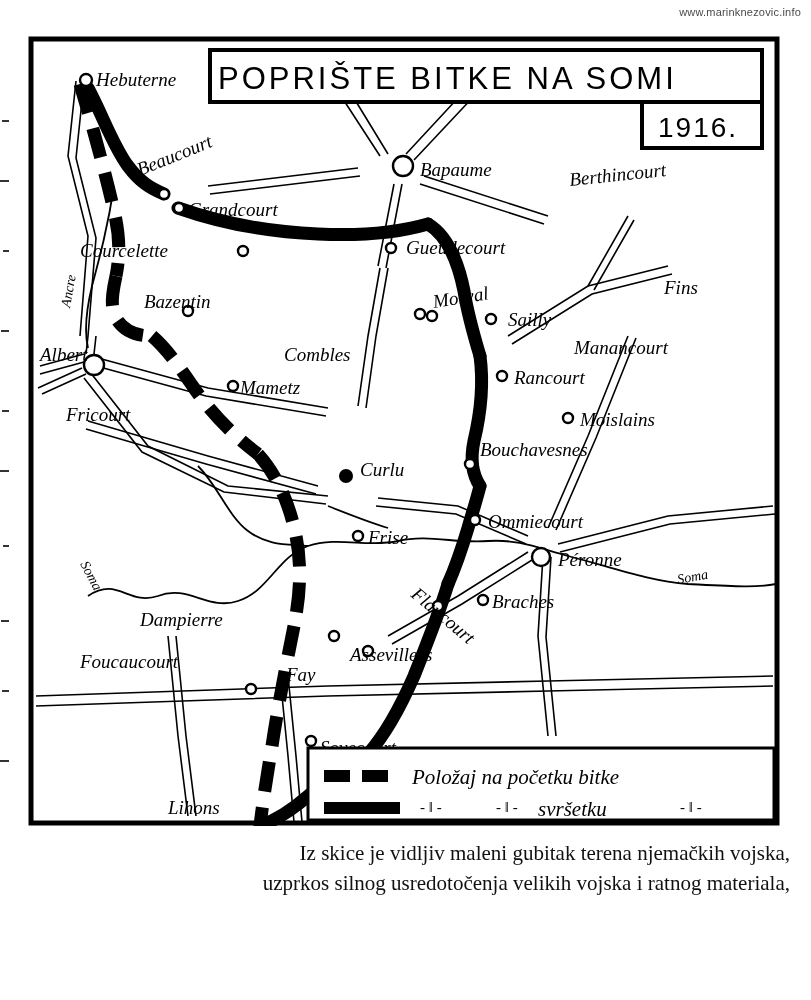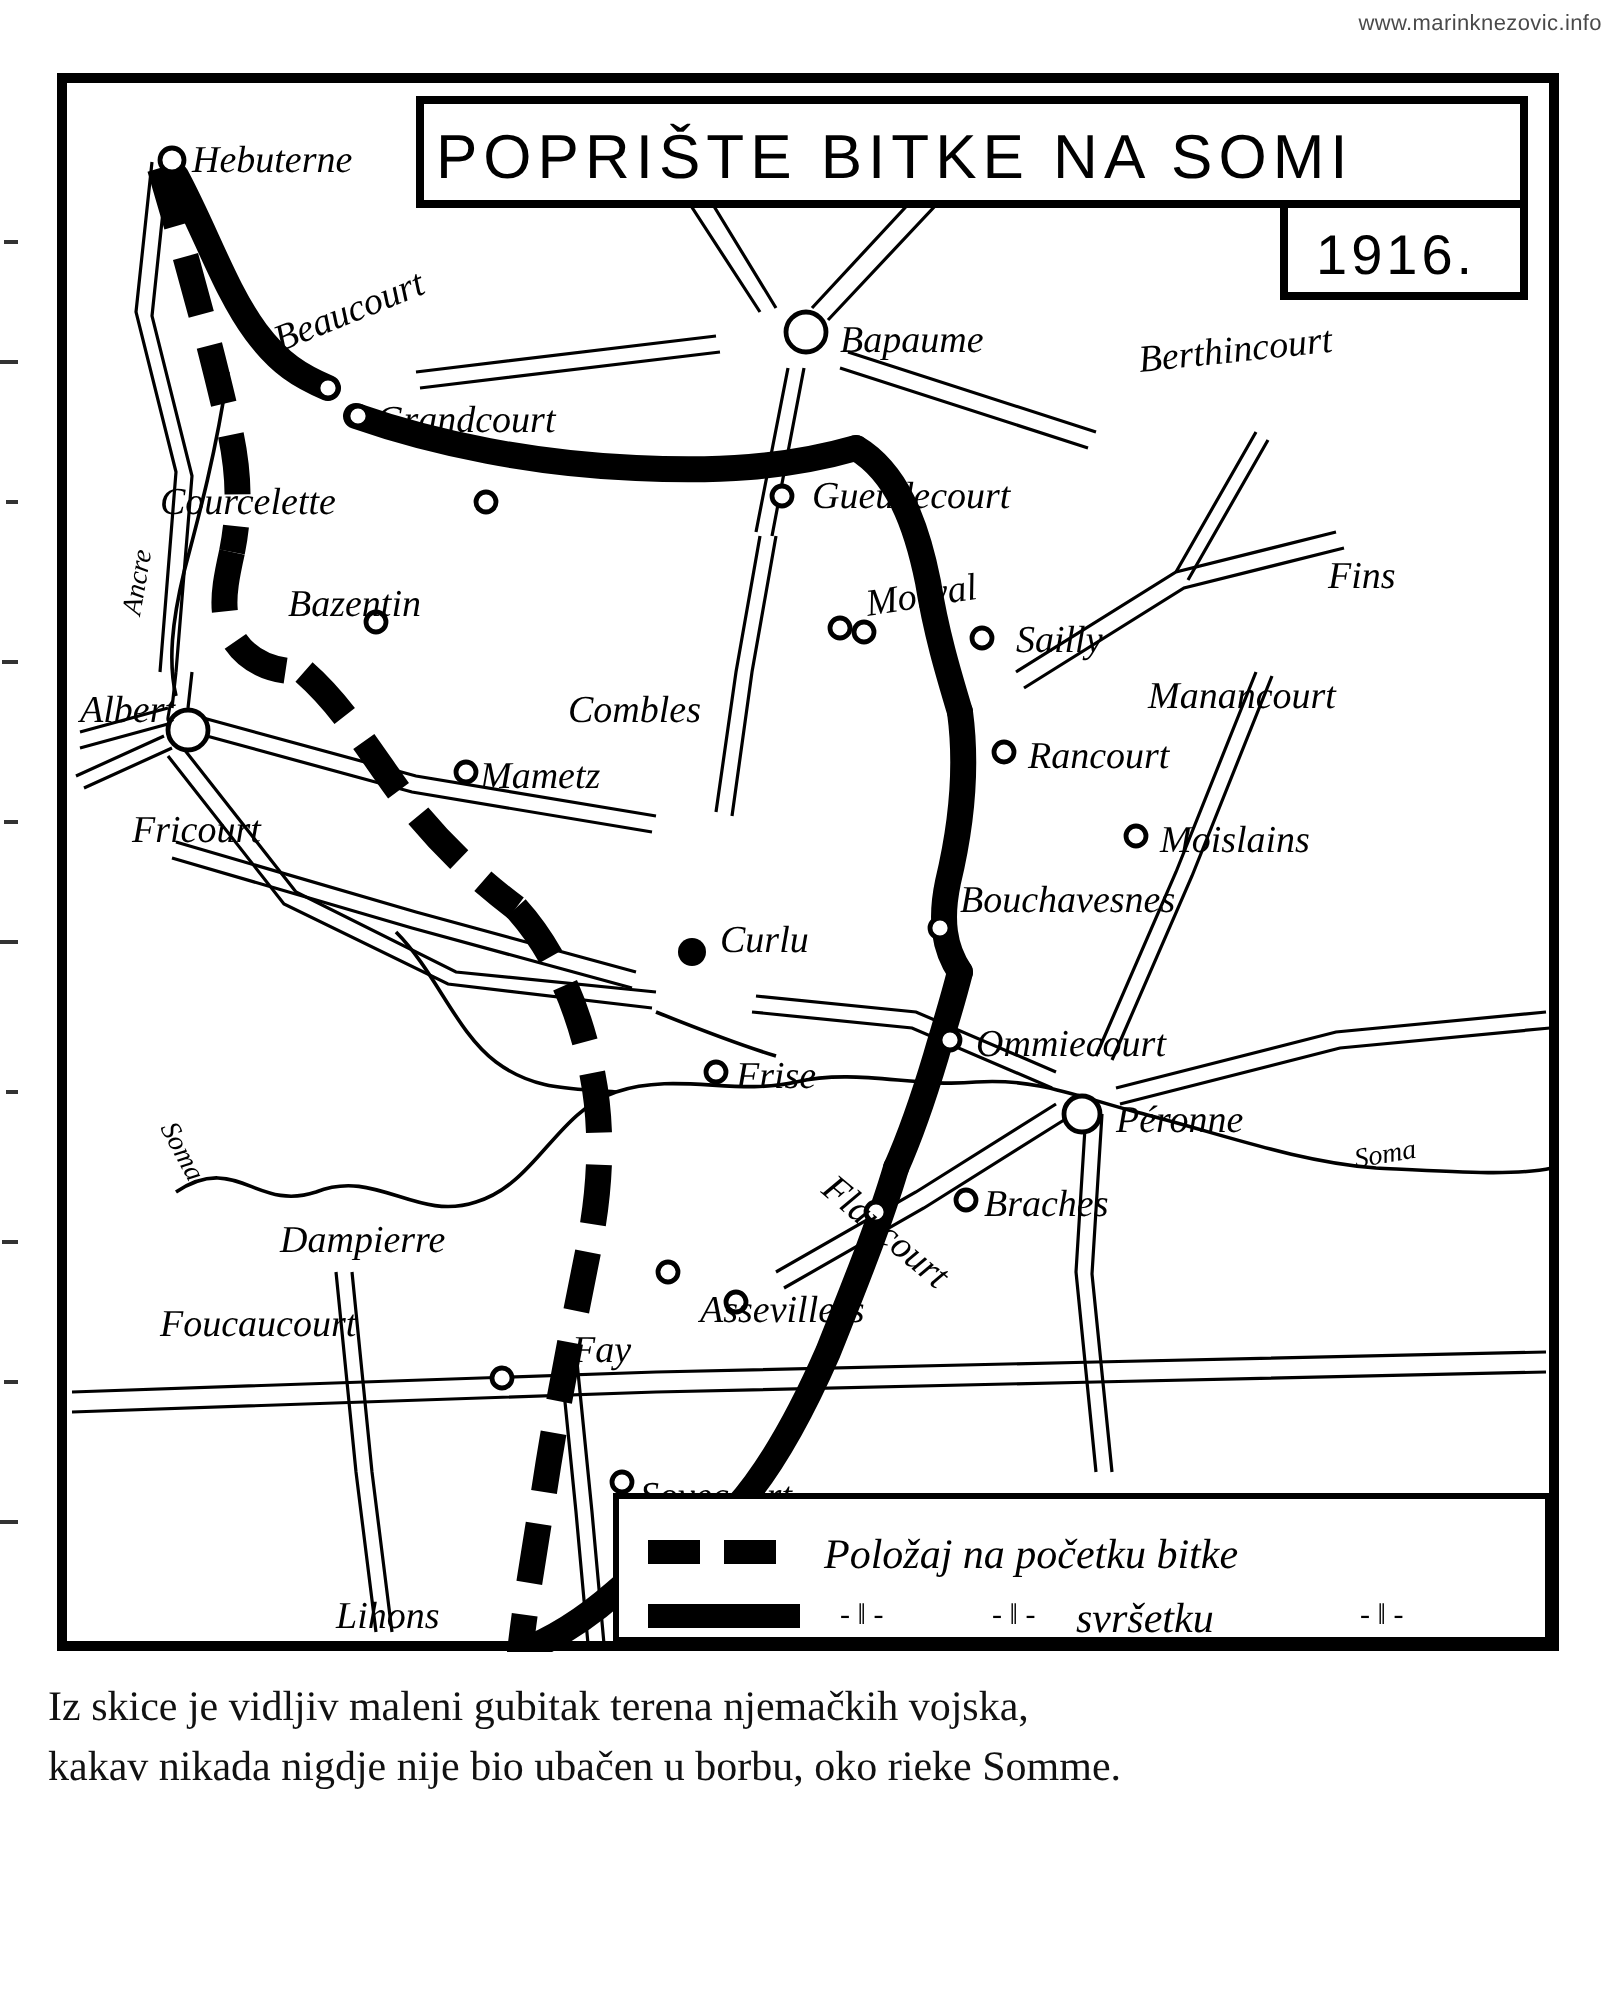--- a/index.html
+++ b/index.html
@@ -68,21 +68,21 @@
     font-family: "Liberation Serif", serif;
     font-style: italic;
     font-size: 15px;
     fill: #000000;
   }
   #caption {
     position: absolute;
     left: 24px;
     top: 838px;
     width: 766px;
-    text-align: left;
+    text-align: right;
     font-family: "Liberation Serif", serif;
     font-size: 21px;
     line-height: 30px;
     color: #111111;
   }
   #caption p {
     margin: 0;
   }
   .edge-marks {
     position: absolute;
@@ -269,14 +269,14 @@
     <text class="legend-text-sm" x="468" y="776">- ‖ -</text>
     <text class="legend-text" x="510" y="780">svršetku</text>
     <text class="legend-text-sm" x="652" y="776">- ‖ -</text>
   </g>
 
 </svg>
 </div>
 
 <div id="caption">
   <p>Iz skice je vidljiv maleni gubitak terena njemačkih vojska,</p>
-  <p>kakav nikada nigdje nije bio ubačen u borbu, oko rieke Somme.</p>
+  <p>uzprkos silnog usredotočenja velikih vojska i ratnog materiala,</p>
 </div>
 
 </body></html>

